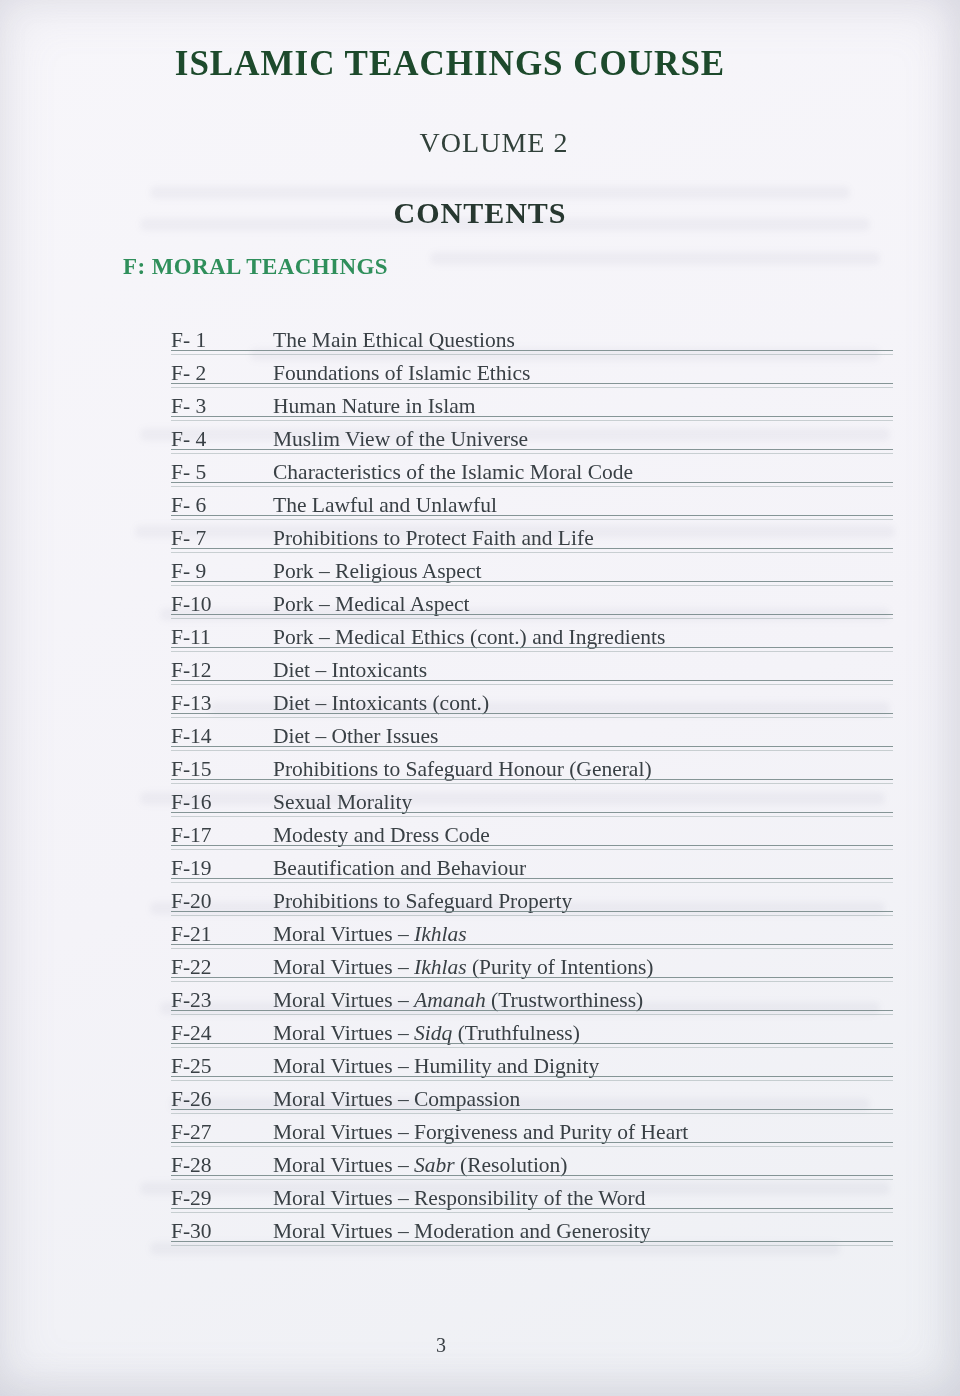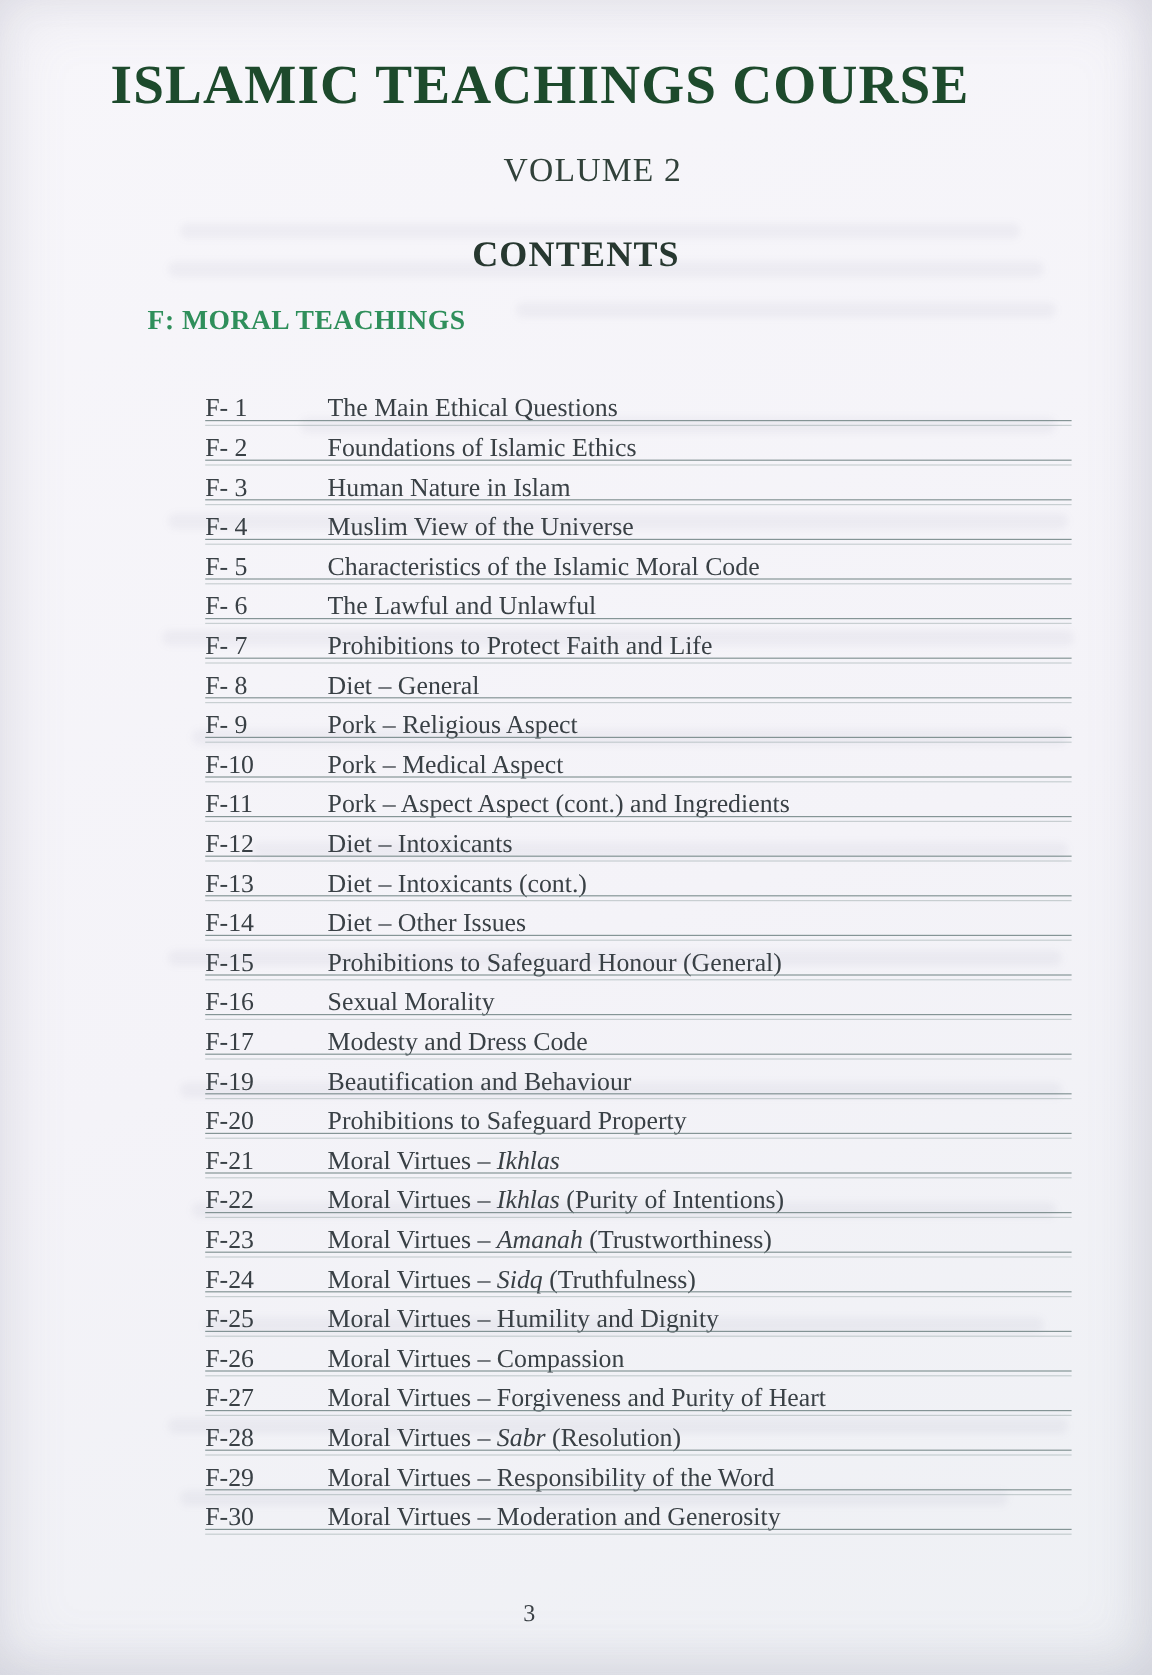--- a/index.html
+++ b/index.html
@@ -36,21 +36,21 @@
     border-radius: 6px;
     pointer-events: none;
   }
   .book-title {
     position: absolute;
     top: 44px;
     left: 0;
     width: 900px;
     margin: 0;
     text-align: center;
-    font-size: 46px;
+    font-size: 35px;
     font-weight: 700;
     letter-spacing: 1px;
     color: var(--title_green, #1d4a2c);
   }
   .volume-heading {
     position: absolute;
     top: 127px;
     left: 14px;
     width: 960px;
     text-align: center;
@@ -178,38 +178,34 @@
     <div class="toc-row">
       <span class="toc-code">F- 6</span>
       <span class="toc-title"><span>The Lawful and Unlawful</span><i></i><span></span></span>
     </div>
 
     <div class="toc-row">
       <span class="toc-code">F- 7</span>
       <span class="toc-title"><span>Prohibitions to Protect Faith and Life</span><i></i><span></span></span>
     </div>
 
-    <div class="toc-row">
-      <span class="toc-code">F- 8</span>
-      <span class="toc-title"><span>Diet – General</span><i></i><span></span></span>
-    </div>
 
     <div class="toc-row">
       <span class="toc-code">F- 9</span>
       <span class="toc-title"><span>Pork – Religious Aspect</span><i></i><span></span></span>
     </div>
 
     <div class="toc-row">
       <span class="toc-code">F-10</span>
       <span class="toc-title"><span>Pork – Medical Aspect</span><i></i><span></span></span>
     </div>
 
     <div class="toc-row">
       <span class="toc-code">F-11</span>
-      <span class="toc-title"><span>Pork – Aspect Aspect (cont.) and Ingredients</span><i></i><span></span></span>
+      <span class="toc-title"><span>Pork – Medical Ethics (cont.) and Ingredients</span><i></i><span></span></span>
     </div>
 
     <div class="toc-row">
       <span class="toc-code">F-12</span>
       <span class="toc-title"><span>Diet – Intoxicants</span><i></i><span></span></span>
     </div>
 
     <div class="toc-row">
       <span class="toc-code">F-13</span>
       <span class="toc-title"><span>Diet – Intoxicants (cont.)</span><i></i><span></span></span>

